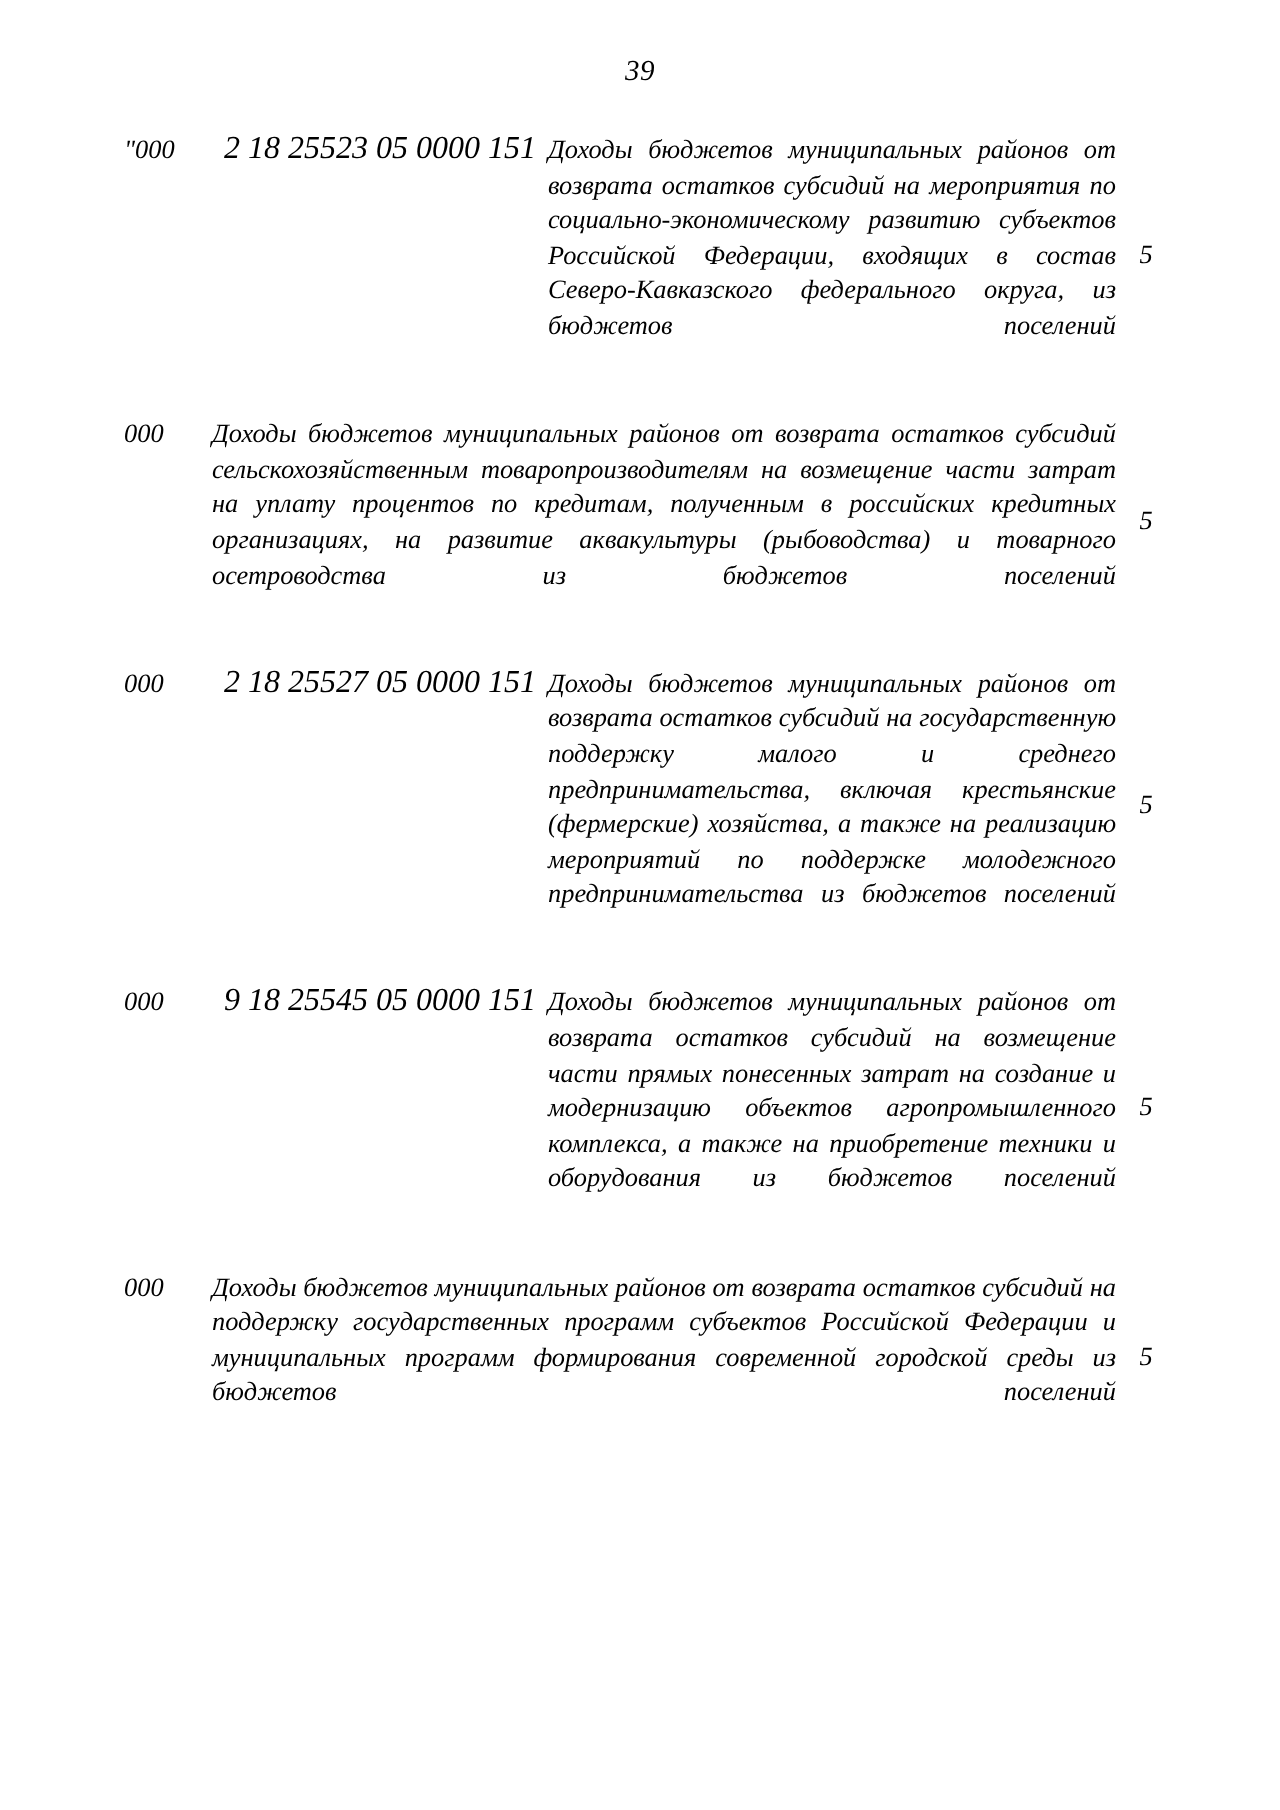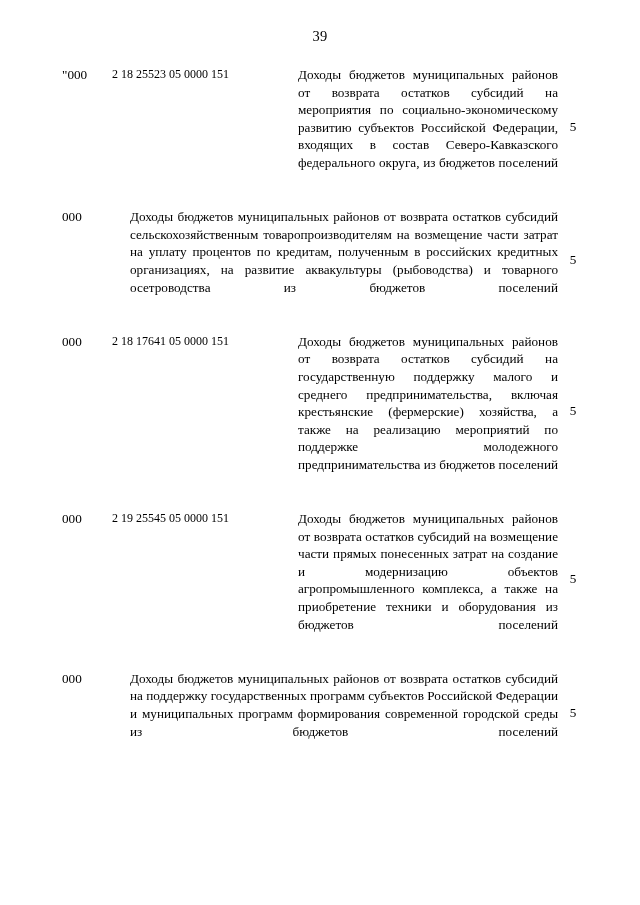--- a/index.html
+++ b/index.html
@@ -14,20 +14,21 @@
     color: #000000;
     position: relative;
     overflow: hidden;
   }
   .page {
     position: relative;
     width: 640px;
     height: 905px;
     box-sizing: border-box;
     padding: 0;
+    font-style: italic;
   }
   .page-number {
     position: absolute;
     top: 28px;
     left: 0;
     width: 640px;
     text-align: center;
     font-size: 14.5px;
     letter-spacing: 0.2px;
   }
@@ -47,40 +48,39 @@
     width: 44px;
     flex: 0 0 44px;
     font-size: 13.2px;
     line-height: 17.4px;
     white-space: nowrap;
     padding-top: 2px;
   }
   .c-code {
     width: 168px;
     flex: 0 0 168px;
-    font-size: 12px;
+    font-size: 16px;
     line-height: 17.4px;
     white-space: nowrap;
     padding-top: 2px;
     padding-left: 6px;
     box-sizing: border-box;
   }
   .c-name {
     flex: 1 1 auto;
     font-size: 13.2px;
     line-height: 17.6px;
     text-align: justify;
     text-justify: inter-word;
     padding-top: 2px;
     padding-right: 4px;
     hyphens: none;
   }
   .c-name > span {
     display: block;
-    margin-left: 24px;
   }
   .c-last {
     width: 22px;
     flex: 0 0 22px;
     font-size: 13.2px;
     line-height: 17.4px;
     text-align: center;
     position: relative;
     align-self: stretch;
   }
@@ -126,32 +126,32 @@
       <div class="c-name">
           <span class="just-all">Доходы бюджетов муниципальных районов от возврата остатков субсидий сельскохозяйственным товаропроизводителям на возмещение части затрат на уплату процентов по кредитам, полученным в российских кредитных организациях, на развитие аквакультуры (рыбоводства) и товарного осетроводства из бюджетов поселений</span>
         </div>
       <div class="c-last">
           <span class="val">5</span>
         </div>
     </div>
 
     <div class="row">
       <div class="c-admin">000</div>
-      <div class="c-code">2 18 17641 05 0000 151</div>
+      <div class="c-code">2 18 25527 05 0000 151</div>
       <div class="c-name">
           <span class="just-all">Доходы бюджетов муниципальных районов от возврата остатков субсидий на государственную поддержку малого и среднего предпринимательства, включая крестьянские (фермерские) хозяйства, а также на реализацию мероприятий по поддержке молодежного предпринимательства из бюджетов поселений</span>
         </div>
       <div class="c-last">
           <span class="val">5</span>
         </div>
     </div>
 
     <div class="row">
       <div class="c-admin">000</div>
-      <div class="c-code">2 19 25545 05 0000 151</div>
+      <div class="c-code">9 18 25545 05 0000 151</div>
       <div class="c-name">
           <span class="just-all">Доходы бюджетов муниципальных районов от возврата остатков субсидий на возмещение части прямых понесенных затрат на создание и модернизацию объектов агропромышленного комплекса, а также на приобретение техники и оборудования из бюджетов поселений</span>
         </div>
       <div class="c-last">
           <span class="val">5</span>
         </div>
     </div>
 
     <div class="row">
       <div class="c-admin">000</div>

